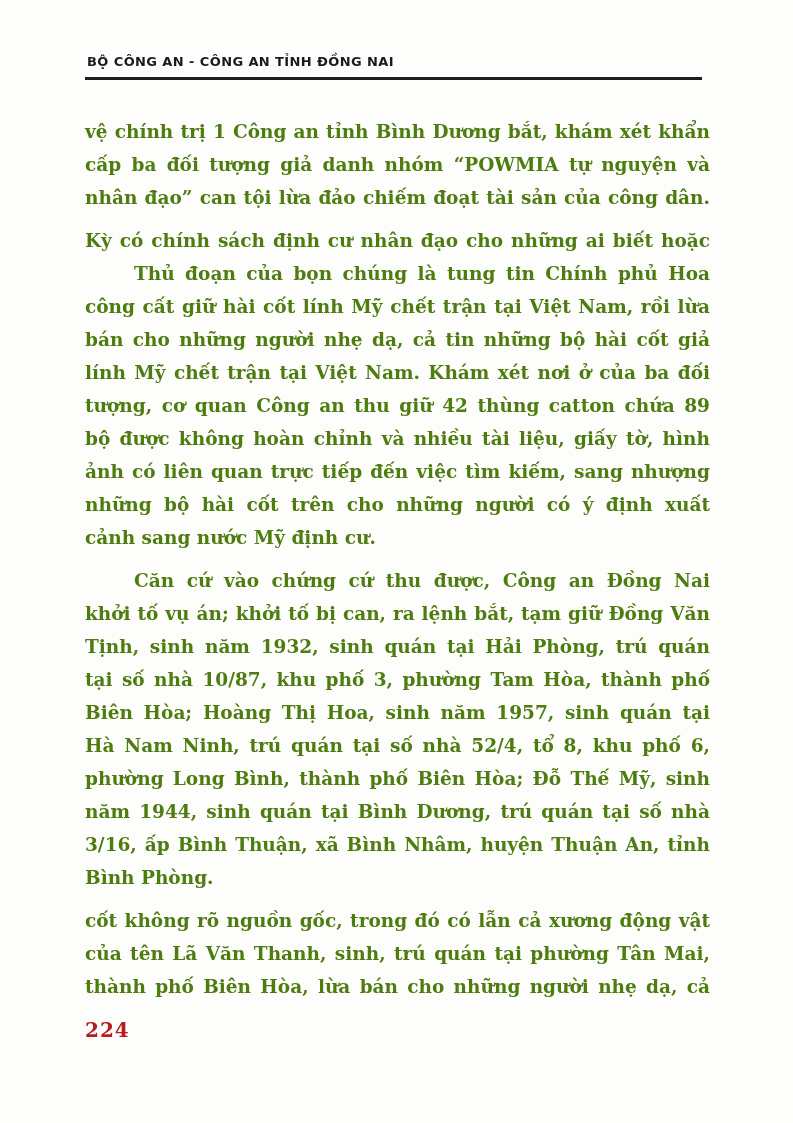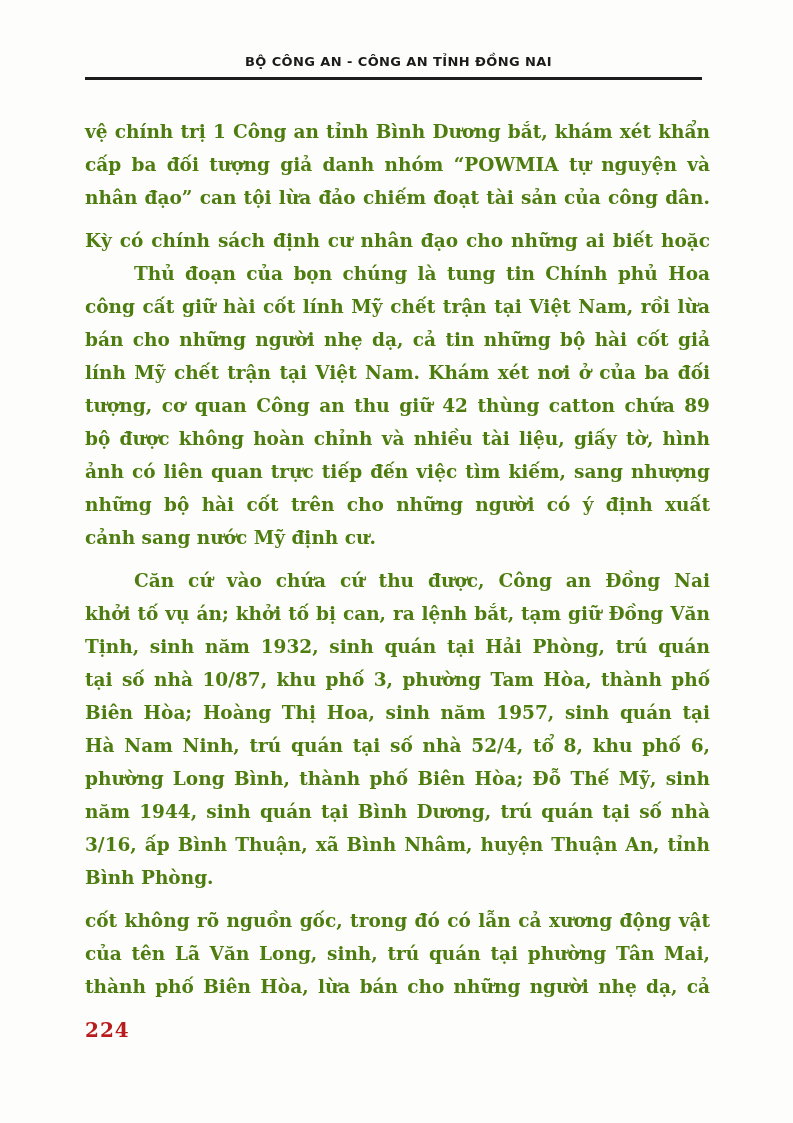--- a/index.html
+++ b/index.html
@@ -19,21 +19,20 @@
     padding: 54px 83px 0 85px;
   }
   .running-header {
     font-family: "DejaVu Sans", "Liberation Sans", sans-serif;
     font-weight: bold;
     font-size: 13px;
     letter-spacing: 0.4px;
     color: #1b1b1b;
     line-height: 16px;
     padding-left: 2px;
-    text-align: center;
   }
   .header-rule {
     border: none;
     height: 2.5px;
     background: #1d1d1d;
     margin: 7px 0 0 0;
     width: 617px;
   }
   .body-text {
     margin-top: 35px;
@@ -83,31 +82,31 @@
         <div class="line">công cất giữ hài cốt lính Mỹ chết trận tại Việt Nam, rồi lừa</div>
         <div class="line">bán cho những người nhẹ dạ, cả tin những bộ hài cốt giả</div>
         <div class="line">lính Mỹ chết trận tại Việt Nam. Khám xét nơi ở của ba đối</div>
         <div class="line">tượng, cơ quan Công an thu giữ 42 thùng catton chứa 89</div>
         <div class="line">bộ được không hoàn chỉnh và nhiều tài liệu, giấy tờ, hình</div>
         <div class="line">ảnh có liên quan trực tiếp đến việc tìm kiếm, sang nhượng</div>
         <div class="line">những bộ hài cốt trên cho những người có ý định xuất</div>
         <div class="line short">cảnh sang nước Mỹ định cư.</div>
       </div>
       <div class="paragraph">
-        <div class="line indent">Căn cứ vào chứa cứ thu được, Công an Đồng Nai</div>
+        <div class="line indent">Căn cứ vào chứng cứ thu được, Công an Đồng Nai</div>
         <div class="line">khởi tố vụ án; khởi tố bị can, ra lệnh bắt, tạm giữ Đồng Văn</div>
         <div class="line">Tịnh, sinh năm 1932, sinh quán tại Hải Phòng, trú quán</div>
         <div class="line">tại số nhà 10/87, khu phố 3, phường Tam Hòa, thành phố</div>
         <div class="line">Biên Hòa; Hoàng Thị Hoa, sinh năm 1957, sinh quán tại</div>
         <div class="line">Hà Nam Ninh, trú quán tại số nhà 52/4, tổ 8, khu phố 6,</div>
         <div class="line">phường Long Bình, thành phố Biên Hòa; Đỗ Thế Mỹ, sinh</div>
         <div class="line">năm 1944, sinh quán tại Bình Dương, trú quán tại số nhà</div>
         <div class="line">3/16, ấp Bình Thuận, xã Bình Nhâm, huyện Thuận An, tỉnh</div>
         <div class="line short">Bình Phòng.</div>
       </div>
       <div class="paragraph">
         <div class="line">cốt không rõ nguồn gốc, trong đó có lẫn cả xương động vật</div>
-        <div class="line">của tên Lã Văn Long, sinh, trú quán tại phường Tân Mai,</div>
+        <div class="line">của tên Lã Văn Thanh, sinh, trú quán tại phường Tân Mai,</div>
         <div class="line">thành phố Biên Hòa, lừa bán cho những người nhẹ dạ, cả</div>
       </div>
     </div>
   <div class="page-number">224</div>
 </div>
 
 </body></html>

